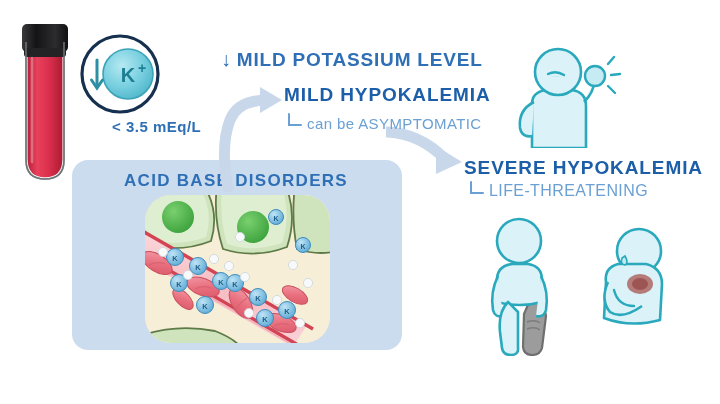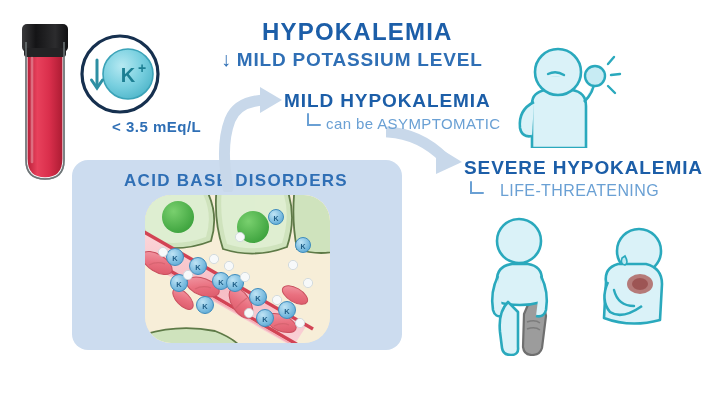--- a/index.html
+++ b/index.html
@@ -48,21 +48,20 @@
     left:145px;top:195px;width:185px;height:148px;
     border-radius:26px;overflow:hidden;background:#f6ecd4;
   }
   .svgfull{display:block;width:100%;height:100%;}
 </style>
 </head>
 <body>
 
 <div id="stage">
 
-  <div class="abs hdr-main" style="left:262px;top:18px;">HYPOKALEMIA</div>
 
   <div class="abs" style="left:221px;top:48px;display:flex;align-items:center;gap:5px;">
     <span class="hdr-sub" style="font-size:20px;">↓</span>
     <span class="hdr-sub">MILD POTASSIUM LEVEL</span>
   </div>
 
   <div class="abs" style="left:14px;top:12px;width:62px;height:170px;">
     <svg class="svgfull" viewBox="0 0 62 170">
       <defs>
         <linearGradient id="bloodg" x1="0" y1="0" x2="1" y2="0">
@@ -259,23 +258,23 @@
     </svg>
   </div>
 
   <div class="abs" style="left:386px;top:124px;width:106px;height:62px;">
     <svg class="svgfull" viewBox="0 0 106 62">
       <path d="M2 8 Q34 10 58 34" fill="none" stroke="#c8d8ea" stroke-width="11" stroke-linecap="round"></path>
       <path d="M50 22 L76 38 L50 50 Z" fill="#c8d8ea"></path>
     </svg>
   </div>
 
-  <div class="abs branch-title" style="left:284px;top:90px;">MILD HYPOKALEMIA</div>
-
-  <div class="abs" style="left:305px;top:112px;display:flex;align-items:flex-end;gap:5px;">
+  <div class="abs branch-title" style="left:284px;top:84px;">MILD HYPOKALEMIA</div>
+
+  <div class="abs" style="left:286px;top:112px;display:flex;align-items:flex-end;gap:5px;">
     <svg width="16" height="18">
       <path d="M3 2 L3 13 L15 13" fill="none" stroke="#6aa0d4" stroke-width="2" stroke-linecap="round"></path>
     </svg>
     <span class="branch-note mixed" style="position:relative;top:2px;">can be ASYMPTOMATIC</span>
   </div>
 
   <div class="abs" style="left:498px;top:44px;width:124px;height:104px;">
     <svg class="svgfull" viewBox="0 0 124 104">
       <g fill="#daf2f8" stroke="#2aa9bd" stroke-width="2.6" stroke-linejoin="round">
 
@@ -296,21 +295,21 @@
       <g stroke="#2aa9bd" stroke-width="2.4" stroke-linecap="round">
         <line x1="110" y1="20" x2="116" y2="13"></line>
         <line x1="113" y1="31" x2="122" y2="30"></line>
         <line x1="110" y1="42" x2="117" y2="49"></line>
       </g>
     </svg>
   </div>
 
   <div class="abs branch-title" style="left:464px;top:157px;">SEVERE HYPOKALEMIA</div>
 
-  <div class="abs" style="left:468px;top:180px;display:flex;align-items:flex-end;gap:16px;">
+  <div class="abs" style="left:468px;top:180px;display:flex;align-items:flex-end;gap:5px;">
     <svg width="16" height="18">
       <path d="M3 2 L3 13 L15 13" fill="none" stroke="#6aa0d4" stroke-width="2" stroke-linecap="round"></path>
     </svg>
     <span class="branch-note" style="position:relative;top:2px;">LIFE-THREATENING</span>
   </div>
 
   <div class="abs" style="left:472px;top:216px;width:112px;height:140px;">
     <svg class="svgfull" viewBox="0 0 112 140">
 
       <path d="M58 84 Q72 84 74 100 L70 132 Q68 139 60 139 Q52 139 51 131 L52 98 Z" fill="#9c9c9c" stroke="#6f6f6f" stroke-width="2.2"></path>

